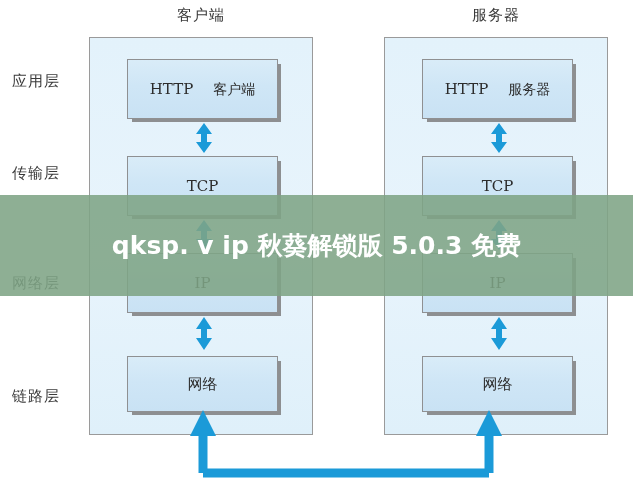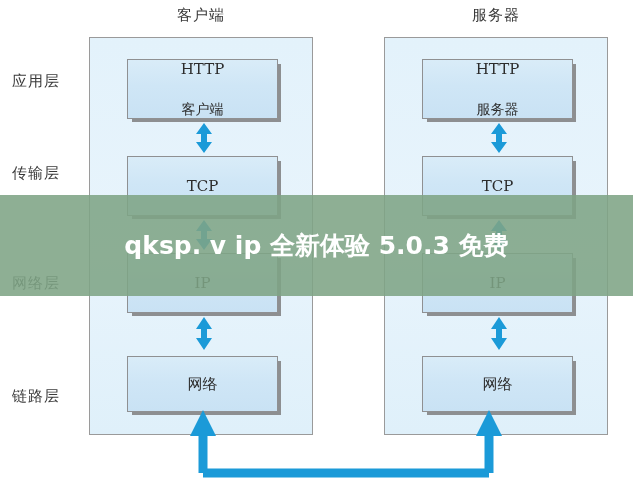--- a/index.html
+++ b/index.html
@@ -39,21 +39,21 @@
   }
   #panel-client{left:89px;width:224px;}
   #panel-server{left:384px;width:224px;}
 
   
   .node{
     position:absolute;
     background:linear-gradient(180deg,#d9ecf8 0%,#cfe6f6 45%,#c9e2f4 100%);
     border:1px solid #8f9092;
     box-sizing:border-box;
-    display:flex;flex-direction:column;
+    display:flex;flex-direction:row;
     align-items:center;justify-content:center;
     color:#2c2c2c;
     font-size:15px;
     line-height:1.35;
     font-family:"DejaVu Serif","Liberation Serif",serif;
     box-shadow:4px 4px 0 -1px #8d8f91;
     white-space:nowrap;
     gap:20px;
   }
   .node .l2{font-size:14px;}
@@ -176,16 +176,16 @@
     <path d="M203,473 L203,434" stroke="#1b9ad8" stroke-width="9" fill="none" stroke-linecap="butt"></path>
 
     <path d="M489,473 L489,434" stroke="#1b9ad8" stroke-width="9" fill="none" stroke-linecap="butt"></path>
 
     <polygon points="203,410 216,436 190,436" fill="#1b9ad8"></polygon>
 
     <polygon points="489,410 502,436 476,436" fill="#1b9ad8"></polygon>
   </svg>
 
   <div id="promo">
-    <div class="line">qksp. v ip 全新体验 5.0.3 免费</div>
+    <div class="line">qksp. v ip 秋葵解锁版 5.0.3 免费</div>
   </div>
 
 </div>
 
 </body></html>

